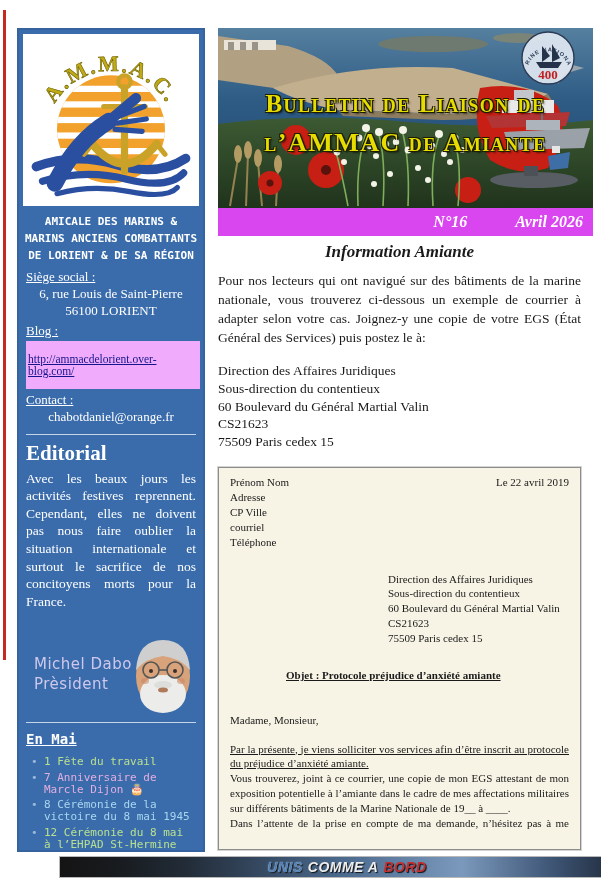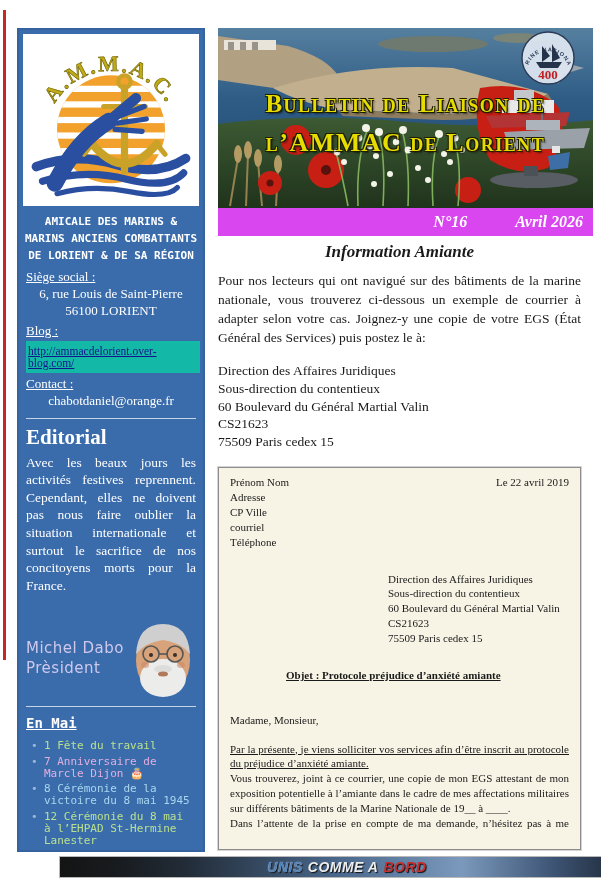--- a/index.html
+++ b/index.html
@@ -12,27 +12,27 @@
   
   .sidebar{position:absolute;left:17px;top:28px;width:188px;height:824px;
            background:#3a6cac;border:2px solid #35639f;box-sizing:border-box;overflow:hidden;}
   .logo-box{margin:4px;background:#ffffff;height:172px;display:flex;align-items:center;justify-content:center;}
   .org-name{font-family:"DejaVu Sans Mono",monospace;font-weight:bold;color:#ffffff;
             font-size:11px;text-align:center;line-height:1.55;margin:7px 0 5px;}
   .side-content{padding:0 7px;color:#ffffff;}
   .side-label{font-size:13px;text-decoration:underline;margin:3px 0 1px;}
   .side-addr{text-align:center;font-size:13px;line-height:1.3;}
   .blog-link{display:block;margin:2px auto 1px;width:max-content;max-width:100%;
-             background:#14b8a6;color:#14148c;font-size:11.5px;text-decoration:underline;padding:4px 2px;}
+             background:#f0abfc;color:#14148c;font-size:11.5px;text-decoration:underline;padding:12px 2px;}
   .side-sep{border:none;border-top:1px solid #c7d4e8;margin:8px 0 6px;}
   .editorial-title{font-size:21px;font-weight:bold;margin:0 0 4px;}
   .editorial-text{font-size:13.5px;text-align:justify;line-height:1.3;margin:0;}
   .president-row{display:flex;align-items:flex-start;margin-top:24px;}
   .president-label{font-family:"DejaVu Sans",sans-serif;color:#cfc8ec;font-size:15px;
-                   line-height:1.35;margin-left:0;flex:1;padding-top:20px;letter-spacing:.5px;}
+                   line-height:1.35;margin-left:8px;flex:1;padding-top:20px;letter-spacing:.5px;}
   .president-photo{width:62px;height:80px;margin-right:2px;flex:none;}
   .month-title{font-family:"DejaVu Sans Mono",monospace;font-weight:bold;font-size:14px;
                text-decoration:underline;margin:8px 0 9px;}
   .events{list-style:none;margin:0;padding:0 0 0 5px;
           font-family:"DejaVu Sans Mono",monospace;font-size:11px;line-height:1.12;}
   .events li{padding-left:13px;position:relative;margin-bottom:3px;}
   .events li::before{content:"\2022";position:absolute;left:0;color:#9cb8da;}
 
   
   .header-photo{position:absolute;left:218px;top:28px;width:375px;height:180px;overflow:hidden;}
@@ -292,21 +292,21 @@
       <text font-family="Liberation Sans, sans-serif" font-size="5.6" font-weight="bold" fill="#2c3a55" letter-spacing="1">
         <textPath href="#badgearc" startOffset="50%" text-anchor="middle">MARINE NATIONALE</textPath>
       </text>
       <path d="M318 34 L344 34 L340 40 L322 40 Z" fill="#24324a"></path>
       <path d="M324 34 L324 18 L332 28 Z" fill="#24324a"></path>
       <path d="M334 34 L334 16 L342 30 Z" fill="#24324a"></path>
       <text x="330" y="51" text-anchor="middle" font-family="Liberation Serif, serif" font-size="13" font-weight="bold" fill="#c22020">400</text>
     </g>
   </svg>
   <div class="header-title title-1">Bulletin de Liaison de</div>
-  <div class="header-title title-2">l’AMMAC de Lorient</div>
+  <div class="header-title title-2">l’AMMAC de Amiante</div>
 </div>
 
 <div class="issue-bar">
   <span>N°16</span>
   <span>Avril 2026</span>
 </div>
 
 <div class="main-content">
   <div class="section-title">Information Amiante</div>
   <p class="intro">Pour nos lecteurs qui ont navigué sur des bâtiments de la marine nationale, vous trouverez ci-dessous un exemple de courrier à adapter selon votre cas. Joignez-y une copie de votre EGS (État Général des Services) puis postez le à:</p>

